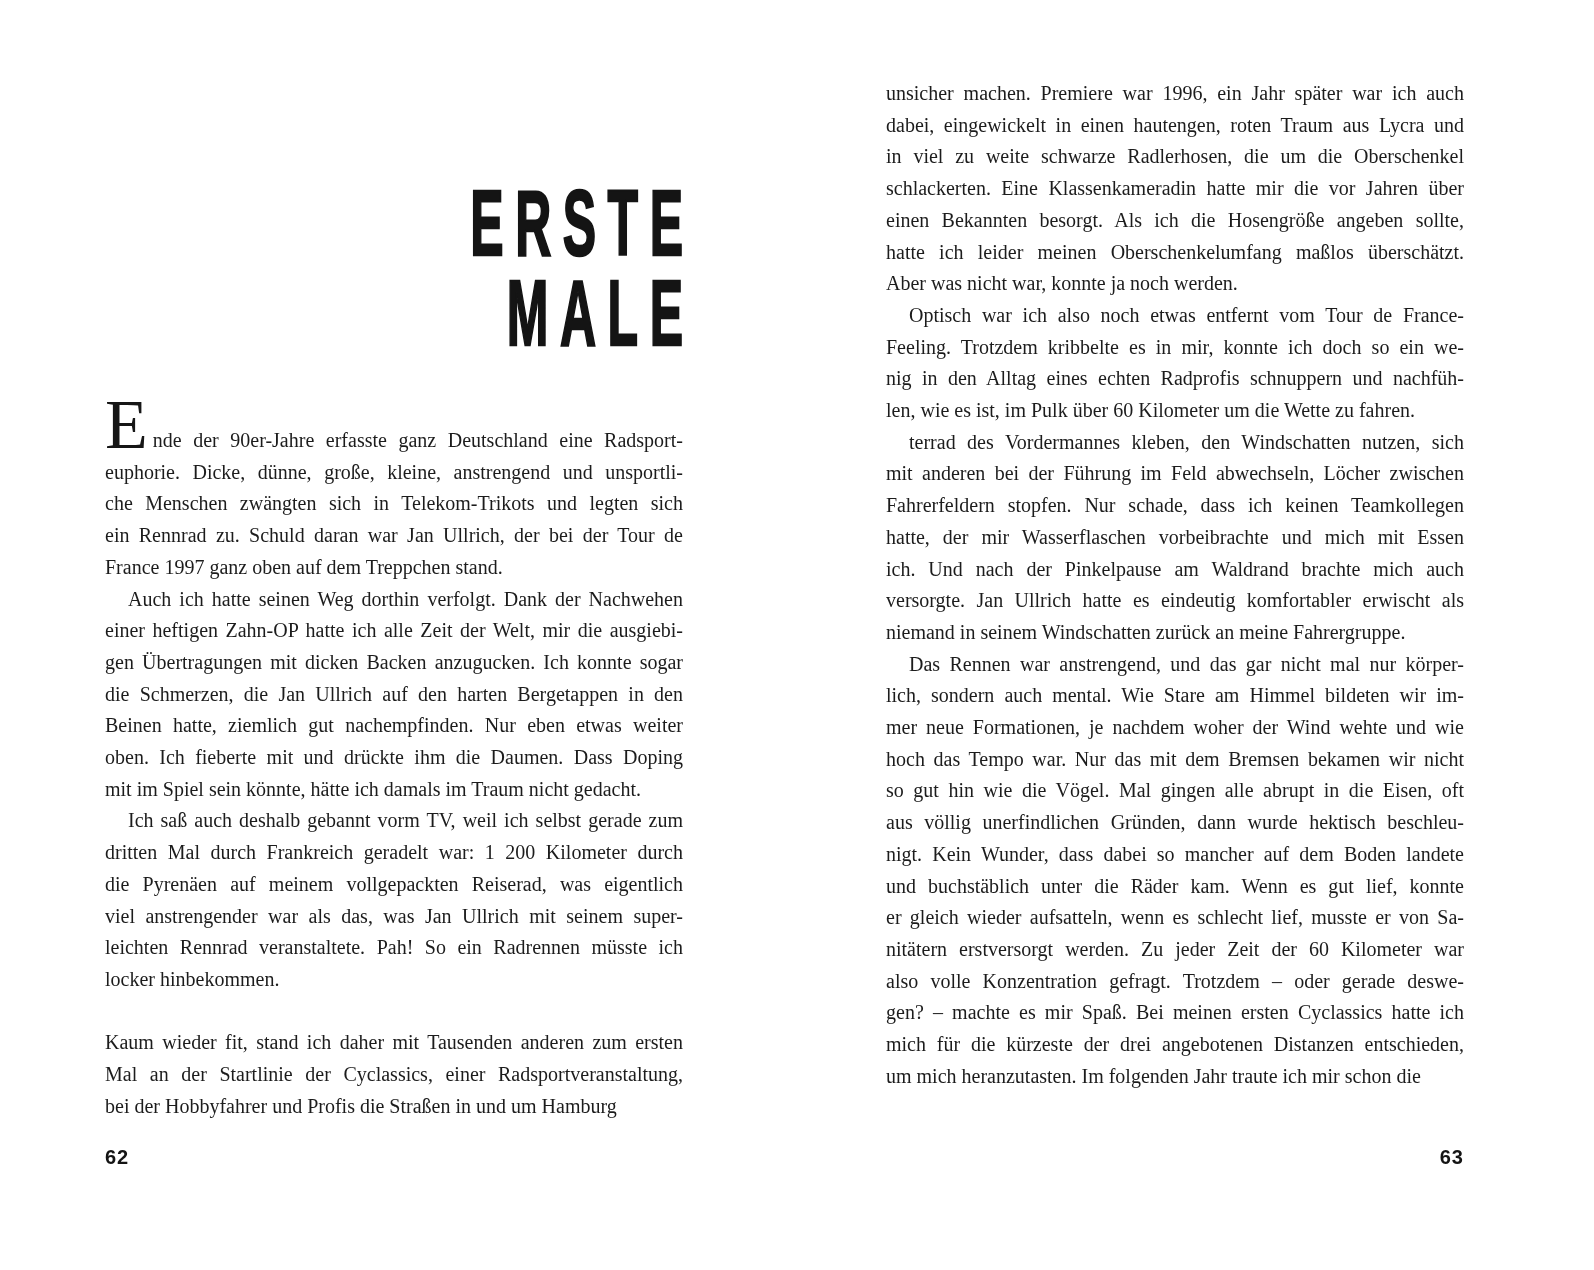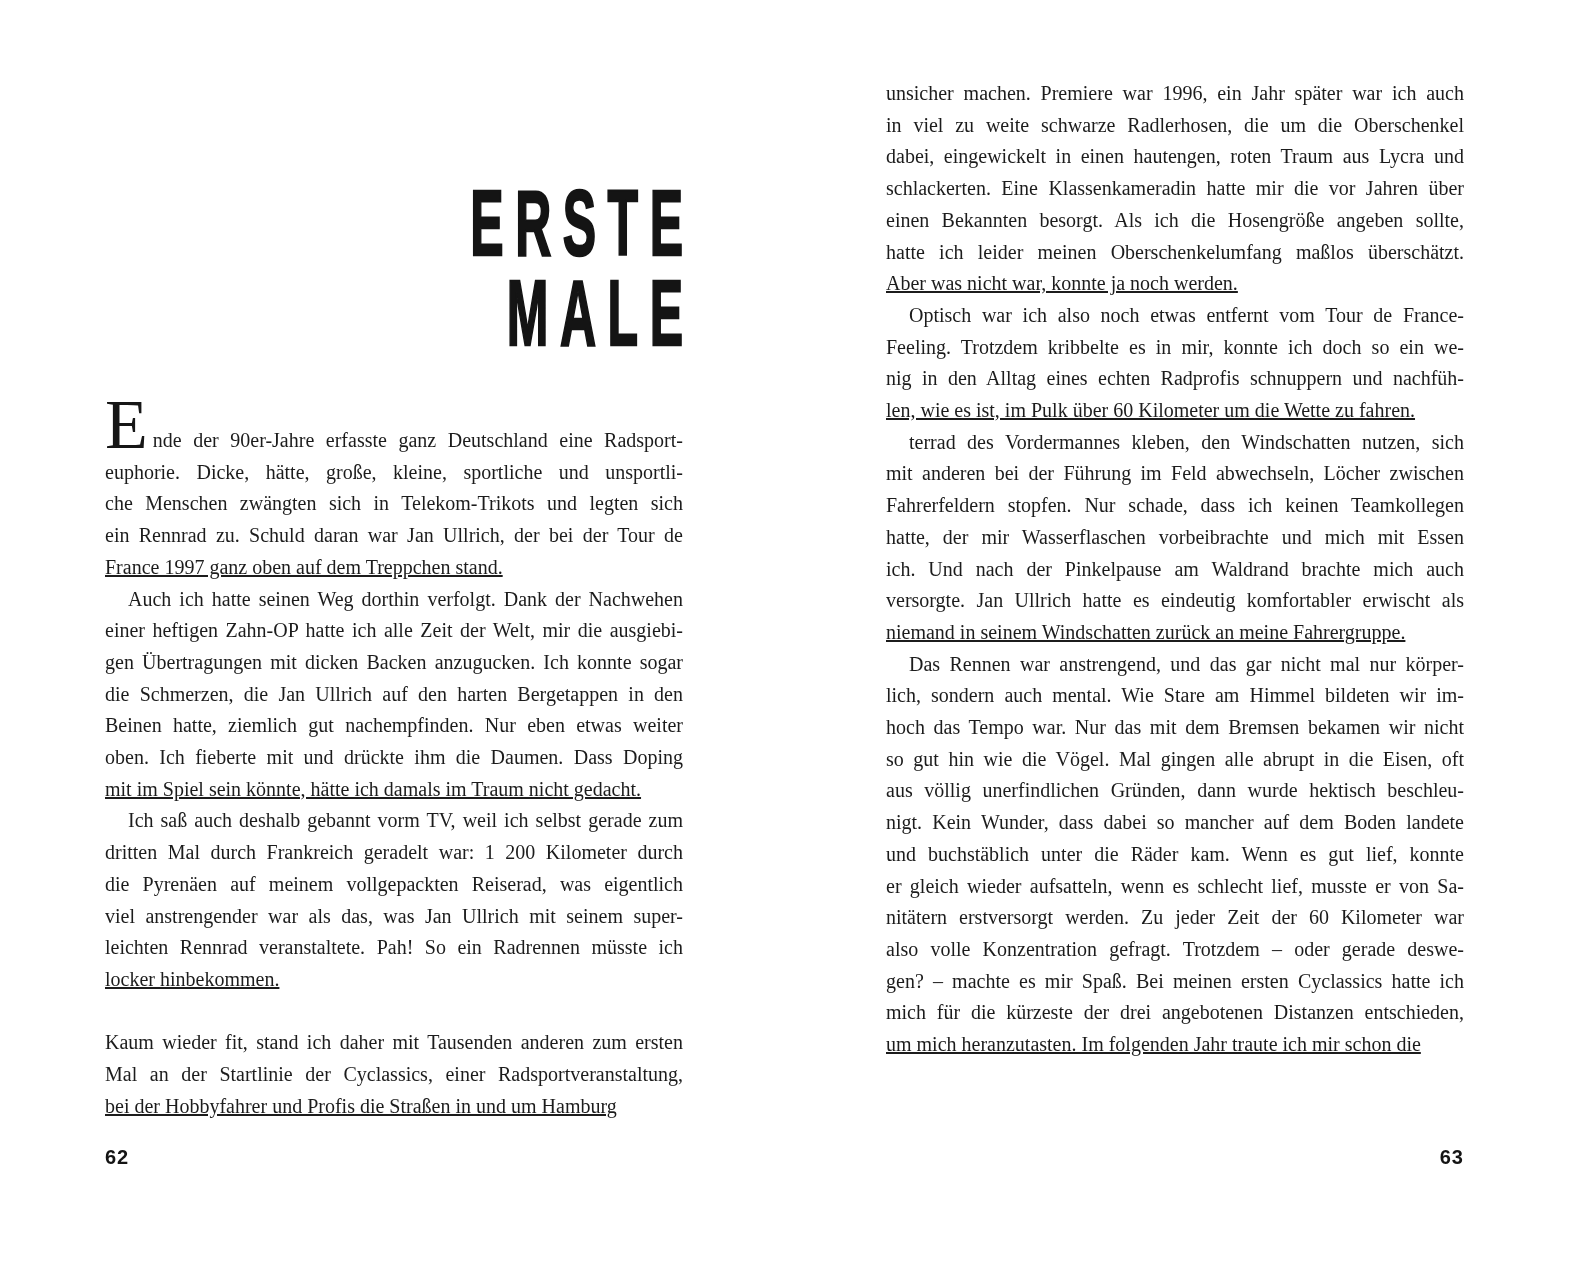--- a/index.html
+++ b/index.html
@@ -51,21 +51,21 @@
     font-size: 20px;
     line-height: 31.7px;
   }
   .body-left  { top: 425px; }
   .body-right { top: 78px; }
 
   .line {
     text-align: justify;
     text-align-last: justify;
   }
-  .line.last { text-align-last: left; text-decoration: underline; }
+  .line.last { text-align-last: left; }
   .para.indent .line:first-child { text-indent: 23px; }
   .para.space-before { margin-top: 31.7px; }
 
   .dropcap {
     font-size: 70px;
     line-height: 0;
     margin-right: 5px;
     vertical-align: -1px;
     color: #161616;
   }
@@ -88,21 +88,21 @@
 <div class="spread">
 
   <div class="page page-left">
     <div>
       <div class="title-line t1">ERSTE</div>
       <div class="title-line t2">MALE</div>
     </div>
     <div class="body-text body-left" id="left-body">
         <div class="para">
           <div class="line"><span class="dropcap">E</span>nde der 90er-Jahre erfasste ganz Deutschland eine Radsport-</div>
-          <div class="line">euphorie. Dicke, hätte, große, kleine, sportliche und unsportli-</div>
+          <div class="line">euphorie. Dicke, dünne, große, kleine, anstrengend und unsportli-</div>
           <div class="line">che Menschen zwängten sich in Telekom-Trikots und legten sich</div>
           <div class="line">ein Rennrad zu. Schuld daran war Jan Ullrich, der bei der Tour de</div>
           <div class="line last">France 1997 ganz oben auf dem Treppchen stand.</div>
         </div>
         <div class="para indent">
           <div class="line">Auch ich hatte seinen Weg dorthin verfolgt. Dank der Nachwehen</div>
           <div class="line">einer heftigen Zahn-OP hatte ich alle Zeit der Welt, mir die ausgiebi-</div>
           <div class="line">gen Übertragungen mit dicken Backen anzugucken. Ich konnte sogar</div>
           <div class="line">die Schmerzen, die Jan Ullrich auf den harten Bergetappen in den</div>
           <div class="line">Beinen hatte, ziemlich gut nachempfinden. Nur eben etwas weiter</div>
@@ -123,22 +123,22 @@
           <div class="line last">bei der Hobbyfahrer und Profis die Straßen in und um Hamburg</div>
         </div>
       </div>
     <div class="page-number page-number-left">62</div>
   </div>
 
   <div class="page page-right">
     <div class="body-text body-right" id="right-body">
         <div class="para">
           <div class="line">unsicher machen. Premiere war 1996, ein Jahr später war ich auch</div>
+          <div class="line">dabei, eingewickelt in einen hautengen, roten Traum aus Lycra und</div>
           <div class="line">in viel zu weite schwarze Radlerhosen, die um die Oberschenkel</div>
-          <div class="line">dabei, eingewickelt in einen hautengen, roten Traum aus Lycra und</div>
           <div class="line">schlackerten. Eine Klassenkameradin hatte mir die vor Jahren über</div>
           <div class="line">einen Bekannten besorgt. Als ich die Hosengröße angeben sollte,</div>
           <div class="line">hatte ich leider meinen Oberschenkelumfang maßlos überschätzt.</div>
           <div class="line last">Aber was nicht war, konnte ja noch werden.</div>
         </div>
         <div class="para indent">
           <div class="line">Optisch war ich also noch etwas entfernt vom Tour de France-</div>
           <div class="line">Feeling. Trotzdem kribbelte es in mir, konnte ich doch so ein we-</div>
           <div class="line">nig in den Alltag eines echten Radprofis schnuppern und nachfüh-</div>
           <div class="line last">len, wie es ist, im Pulk über 60 Kilometer um die Wette zu fahren.</div>
@@ -148,20 +148,21 @@
           <div class="line">mit anderen bei der Führung im Feld abwechseln, Löcher zwischen</div>
           <div class="line">Fahrerfeldern stopfen. Nur schade, dass ich keinen Teamkollegen</div>
           <div class="line">hatte, der mir Wasserflaschen vorbeibrachte und mich mit Essen</div>
           <div class="line">ich. Und nach der Pinkelpause am Waldrand brachte mich auch</div>
           <div class="line">versorgte. Jan Ullrich hatte es eindeutig komfortabler erwischt als</div>
           <div class="line last">niemand in seinem Windschatten zurück an meine Fahrergruppe.</div>
         </div>
         <div class="para indent">
           <div class="line">Das Rennen war anstrengend, und das gar nicht mal nur körper-</div>
           <div class="line">lich, sondern auch mental. Wie Stare am Himmel bildeten wir im-</div>
+          <div class="line">mer neue Formationen, je nachdem woher der Wind wehte und wie</div>
           <div class="line">hoch das Tempo war. Nur das mit dem Bremsen bekamen wir nicht</div>
           <div class="line">so gut hin wie die Vögel. Mal gingen alle abrupt in die Eisen, oft</div>
           <div class="line">aus völlig unerfindlichen Gründen, dann wurde hektisch beschleu-</div>
           <div class="line">nigt. Kein Wunder, dass dabei so mancher auf dem Boden landete</div>
           <div class="line">und buchstäblich unter die Räder kam. Wenn es gut lief, konnte</div>
           <div class="line">er gleich wieder aufsatteln, wenn es schlecht lief, musste er von Sa-</div>
           <div class="line">nitätern erstversorgt werden. Zu jeder Zeit der 60 Kilometer war</div>
           <div class="line">also volle Konzentration gefragt. Trotzdem – oder gerade deswe-</div>
           <div class="line">gen? – machte es mir Spaß. Bei meinen ersten Cyclassics hatte ich</div>
           <div class="line">mich für die kürzeste der drei angebotenen Distanzen entschieden,</div>

